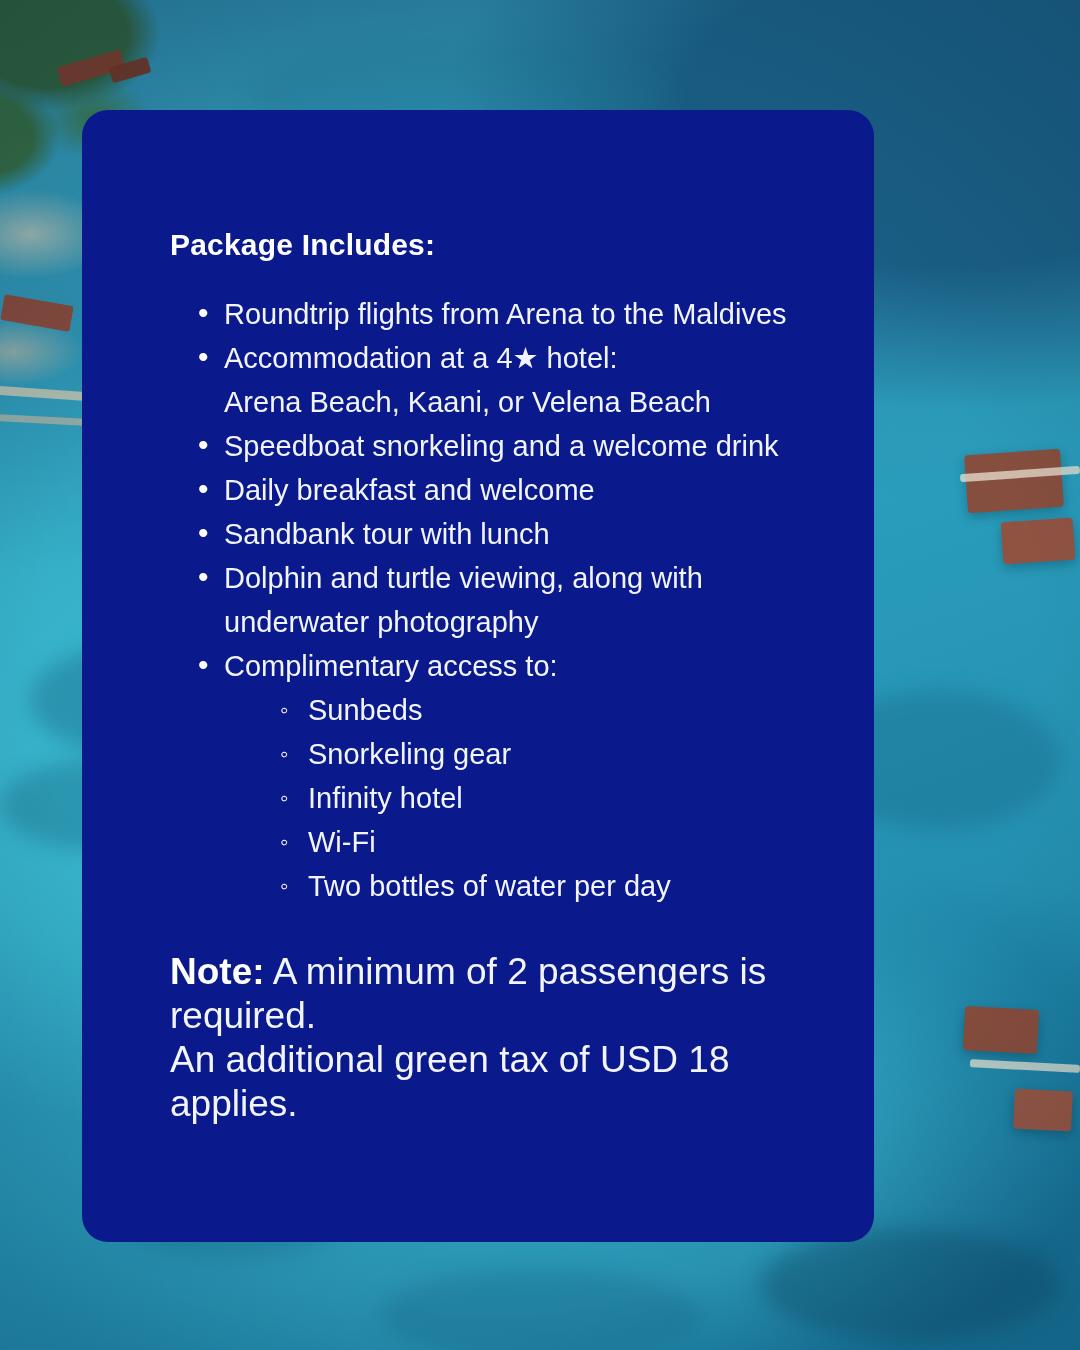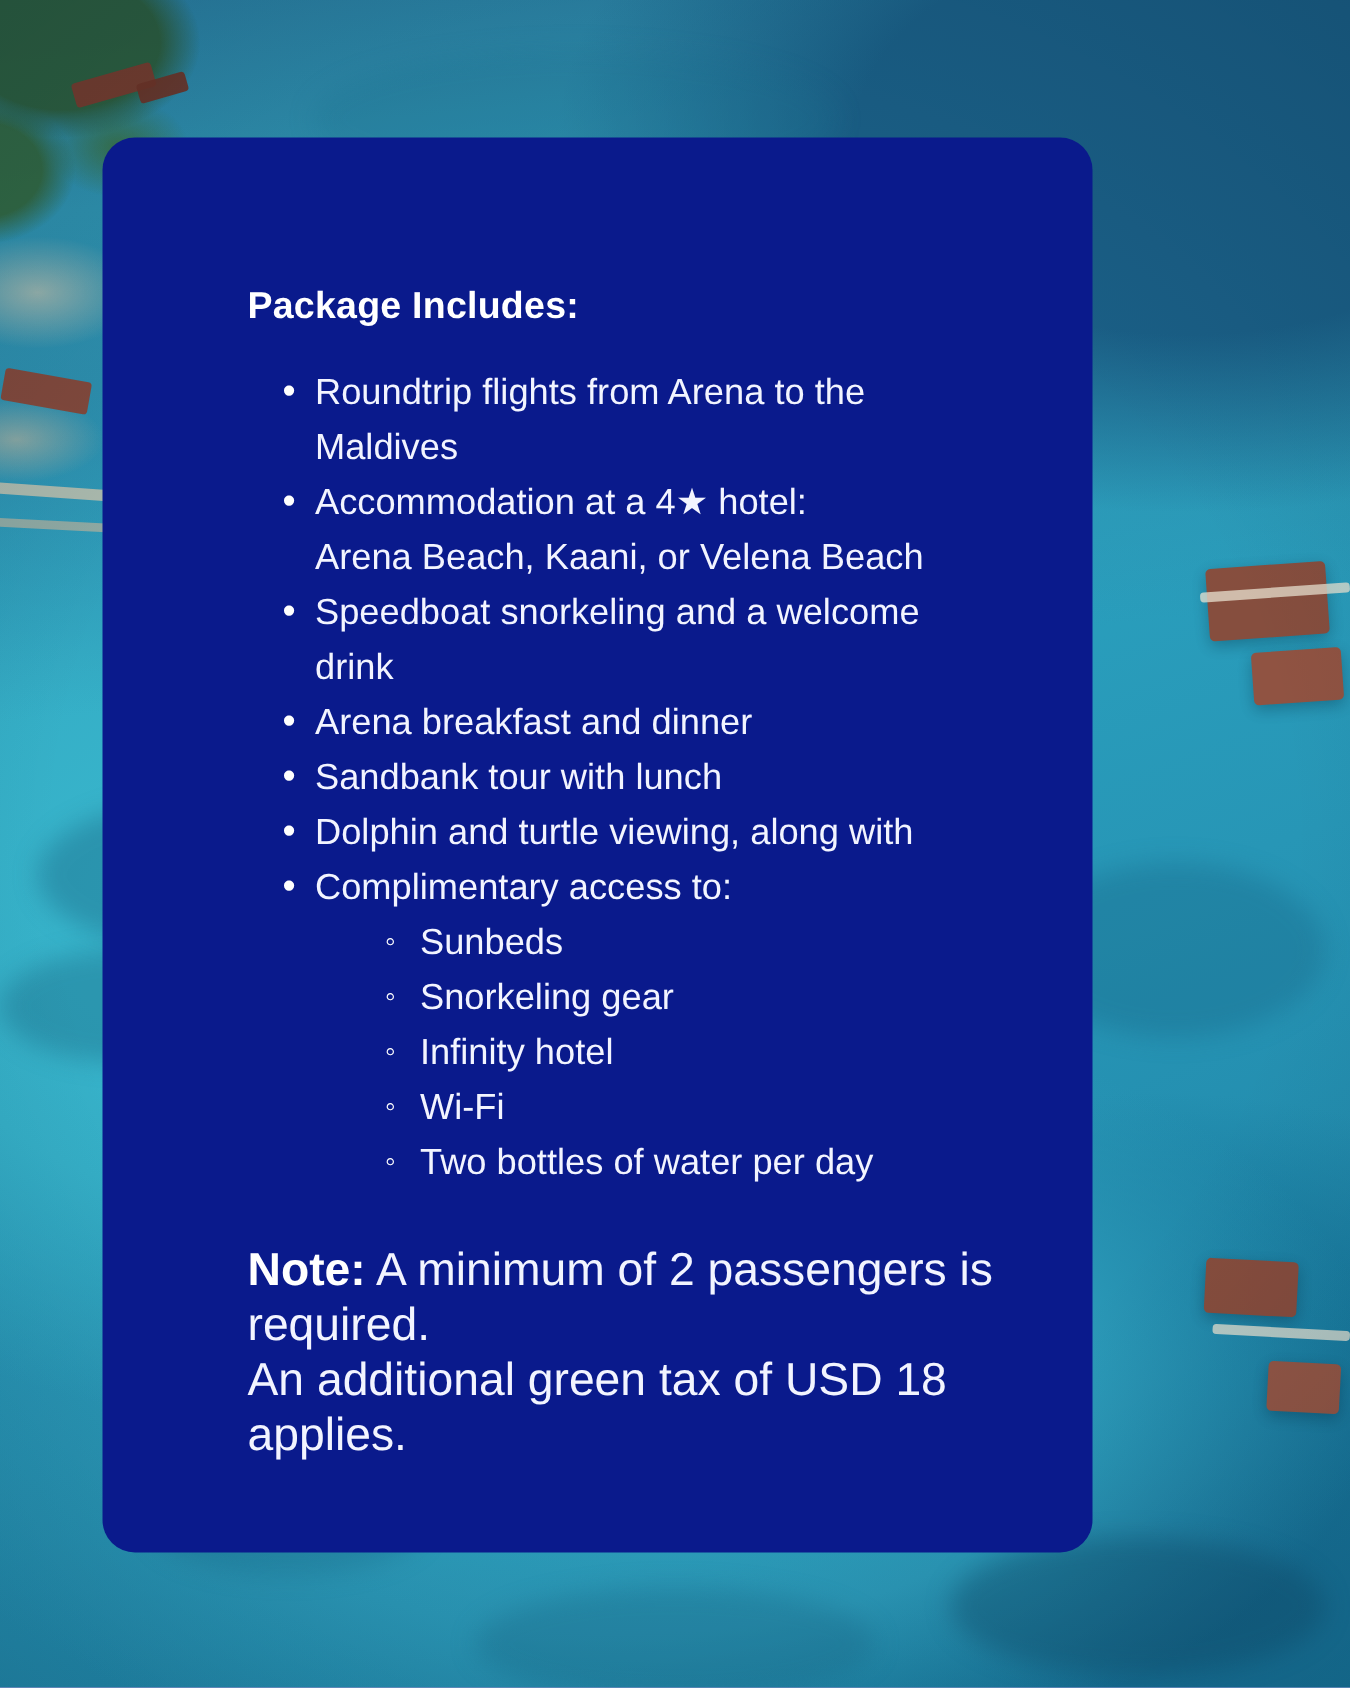--- a/index.html
+++ b/index.html
@@ -129,21 +129,21 @@
   
   .card {
     position: absolute;
     left: 82px;
     top: 110px;
     width: 792px;
     height: 1132px;
     background: #0a1a8c;
     border-radius: 26px;
     box-sizing: border-box;
-    padding: 118px 70px 40px 116px;
+    padding: 118px 70px 40px 88px;
     color: #ffffff;
   }
 
   .card-title {
     font-size: 30px;
     font-weight: bold;
     letter-spacing: .2px;
     margin: 0 0 30px 0;
     color: #ffffff;
   }
@@ -248,27 +248,28 @@
         <span>Roundtrip flights from Arena to the Maldives</span>
       </li>
       <li>
         <span>Accommodation at a 4★ hotel:</span>
         <span class="cont">Arena Beach, Kaani, or Velena Beach</span>
       </li>
       <li>
         <span>Speedboat snorkeling and a welcome drink</span>
       </li>
       <li>
-        <span>Arena breakfast and dinner</span>
+        <span>Daily breakfast and welcome</span>
       </li>
       <li>
         <span>Sandbank tour with lunch</span>
       </li>
       <li>
         <span>Dolphin and turtle viewing, along with</span>
+        <span class="cont">underwater photography</span>
       </li>
       <li>
         <span>Complimentary access to:</span>
         <ul class="subitems">
           <li>Sunbeds</li>
           <li>Snorkeling gear</li>
           <li>Infinity hotel</li>
           <li>Wi-Fi</li>
           <li>Two bottles of water per day</li>
         </ul>

